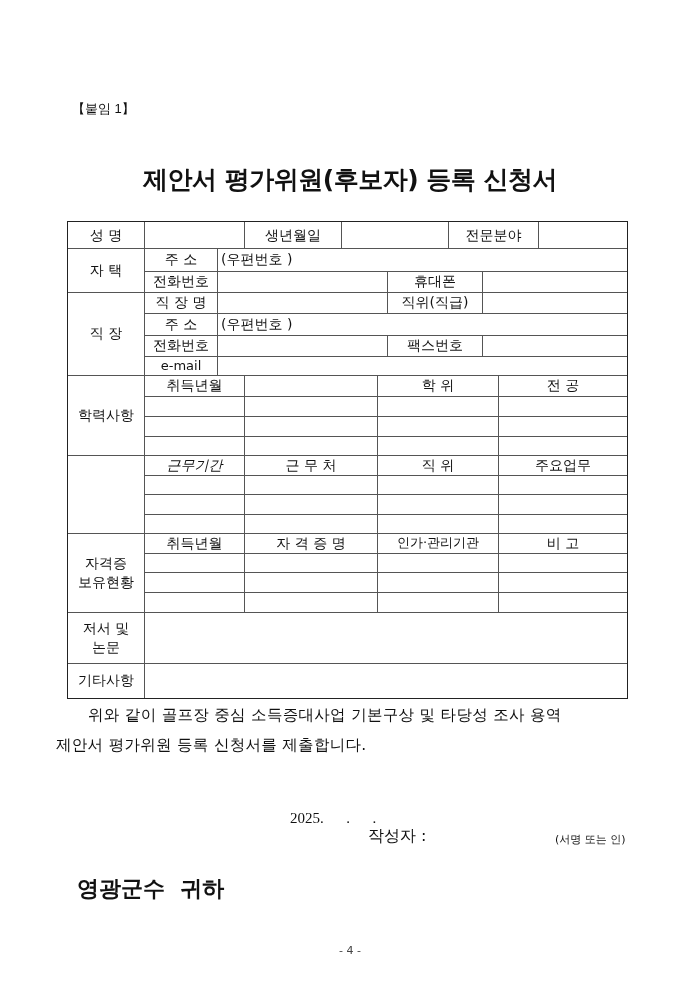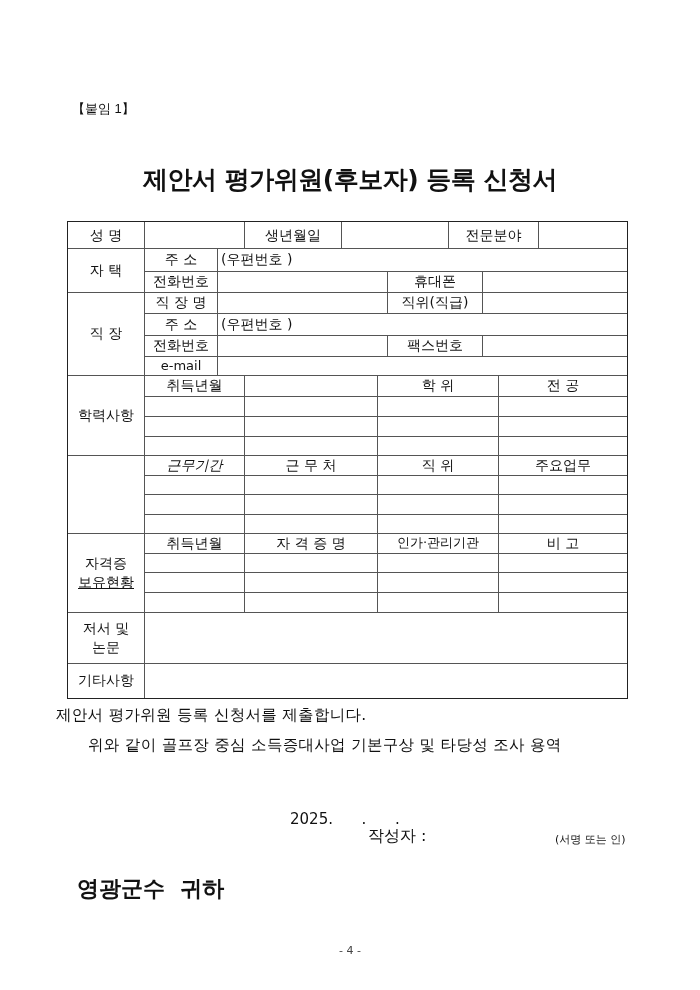--- a/index.html
+++ b/index.html
@@ -7,21 +7,21 @@
          font-family:"DejaVu Sans", "Liberation Sans", sans-serif; color:#111; }
   .attach { position:absolute; left:72px; top:100px; font-family:Liberation Sans, sans-serif; font-size:13px; }
   .title { position:absolute; left:0; width:700px; top:147px; text-align:center; font-size:25px; font-weight:bold; letter-spacing:-0.5px;margin-top:16px; }
   .form { position:absolute; left:67px; top:207px; width:561px; height:478px; border:1.6px solid #222; box-sizing:border-box;margin-top:14px; }
   .cell { position:absolute; box-sizing:border-box; font-size:14px; display:flex; align-items:center; justify-content:center; line-height:1.05; white-space:nowrap; }
   .cell.left { justify-content:flex-start; padding-left:3px; }
   .h { position:absolute; height:0; border-top:1px solid #555; }
   .v { position:absolute; width:0; border-left:1px solid #555; }
   .para { position:absolute; left:72px; width:565px; font-size:15.5px; line-height:30px; }
   .p1 { top:700px; text-indent:16px; letter-spacing:0.3px; }
-  .date { position:absolute; left:290px; top:810px; font-size:15px; }
+  .date { position:absolute; left:290px; top:810px; font-size:15px;font-family:Liberation Serif, serif; }
   .writer { position:absolute; left:368px; top:826px; font-size:16px; }
   .sign { position:absolute; left:555px; top:832px; font-size:11px; }
   .recipient { position:absolute; left:77px; top:874px; font-size:22px; font-weight:bold; }
   .pageno { position:absolute; left:0; width:700px; top:944px; text-align:center; font-size:11px; color:#444; }
 </style>
 </head>
 <body>
 
 <div class="attach">【붙임 1】</div>
 <div class="title">제안서 평가위원(후보자) 등록 신청서</div>
@@ -99,39 +99,39 @@
   <div class="cell" style="left:310px;top:153px;width:120px;height:21px;">학 위</div>
   <div class="cell" style="left:431px;top:153px;width:128px;height:21px;">전   공</div>
 
   <div class="cell" style="left:77px;top:233px;width:99px;height:20px;font-style:italic;">근무기간</div>
   <div class="cell" style="left:177px;top:233px;width:132px;height:20px;">근 무 처</div>
   <div class="cell" style="left:310px;top:233px;width:120px;height:20px;">직 위</div>
   <div class="cell" style="left:431px;top:233px;width:128px;height:20px;">주요업무</div>
 
   <div class="cell" style="left:0;top:311px;width:76px;height:79px;flex-direction:column;">
     <span>자격증</span>
-    <span style="margin-top:4px;text-decoration:underline;">보유현황</span>
+    <span style="margin-top:4px;">보유현황</span>
   </div>
   <div class="cell" style="left:77px;top:311px;width:99px;height:20px;">취득년월</div>
   <div class="cell" style="left:177px;top:311px;width:132px;height:20px;">자 격 증 명</div>
   <div class="cell" style="left:310px;top:311px;width:120px;height:20px;font-size:13px;">인가·관리기관</div>
   <div class="cell" style="left:431px;top:311px;width:128px;height:20px;">비 고</div>
 
   <div class="cell" style="left:0;top:390px;width:76px;height:51px;flex-direction:column;">
     <span>저서 및</span>
     <span style="margin-top:4px;">논문</span>
   </div>
   <div class="cell" style="left:77px;top:390px;width:482px;height:51px;"></div>
 
   <div class="cell" style="left:0;top:441px;width:76px;height:35px;">기타사항</div>
   <div class="cell" style="left:77px;top:441px;width:482px;height:35px;"></div>
 </div>
 
 <div class="para p1">
+  <div>위와 같이 골프장 중심 소득증대사업 기본구상 및 타당성 조사 용역</div>
   <div style="text-indent:-16px;">제안서 평가위원 등록 신청서를 제출합니다.</div>
-  <div>위와 같이 골프장 중심 소득증대사업 기본구상 및 타당성 조사 용역</div>
 </div>
 
 <div class="date" style="white-space:pre;">2025.      .      .</div>
 <div class="writer">작성자 :</div>
 <div class="sign">(서명 또는 인)</div>
 <div class="recipient" style="white-space:pre;">영광군수  귀하</div>
 <div class="pageno">- 4 -</div>
 
 </body></html>

